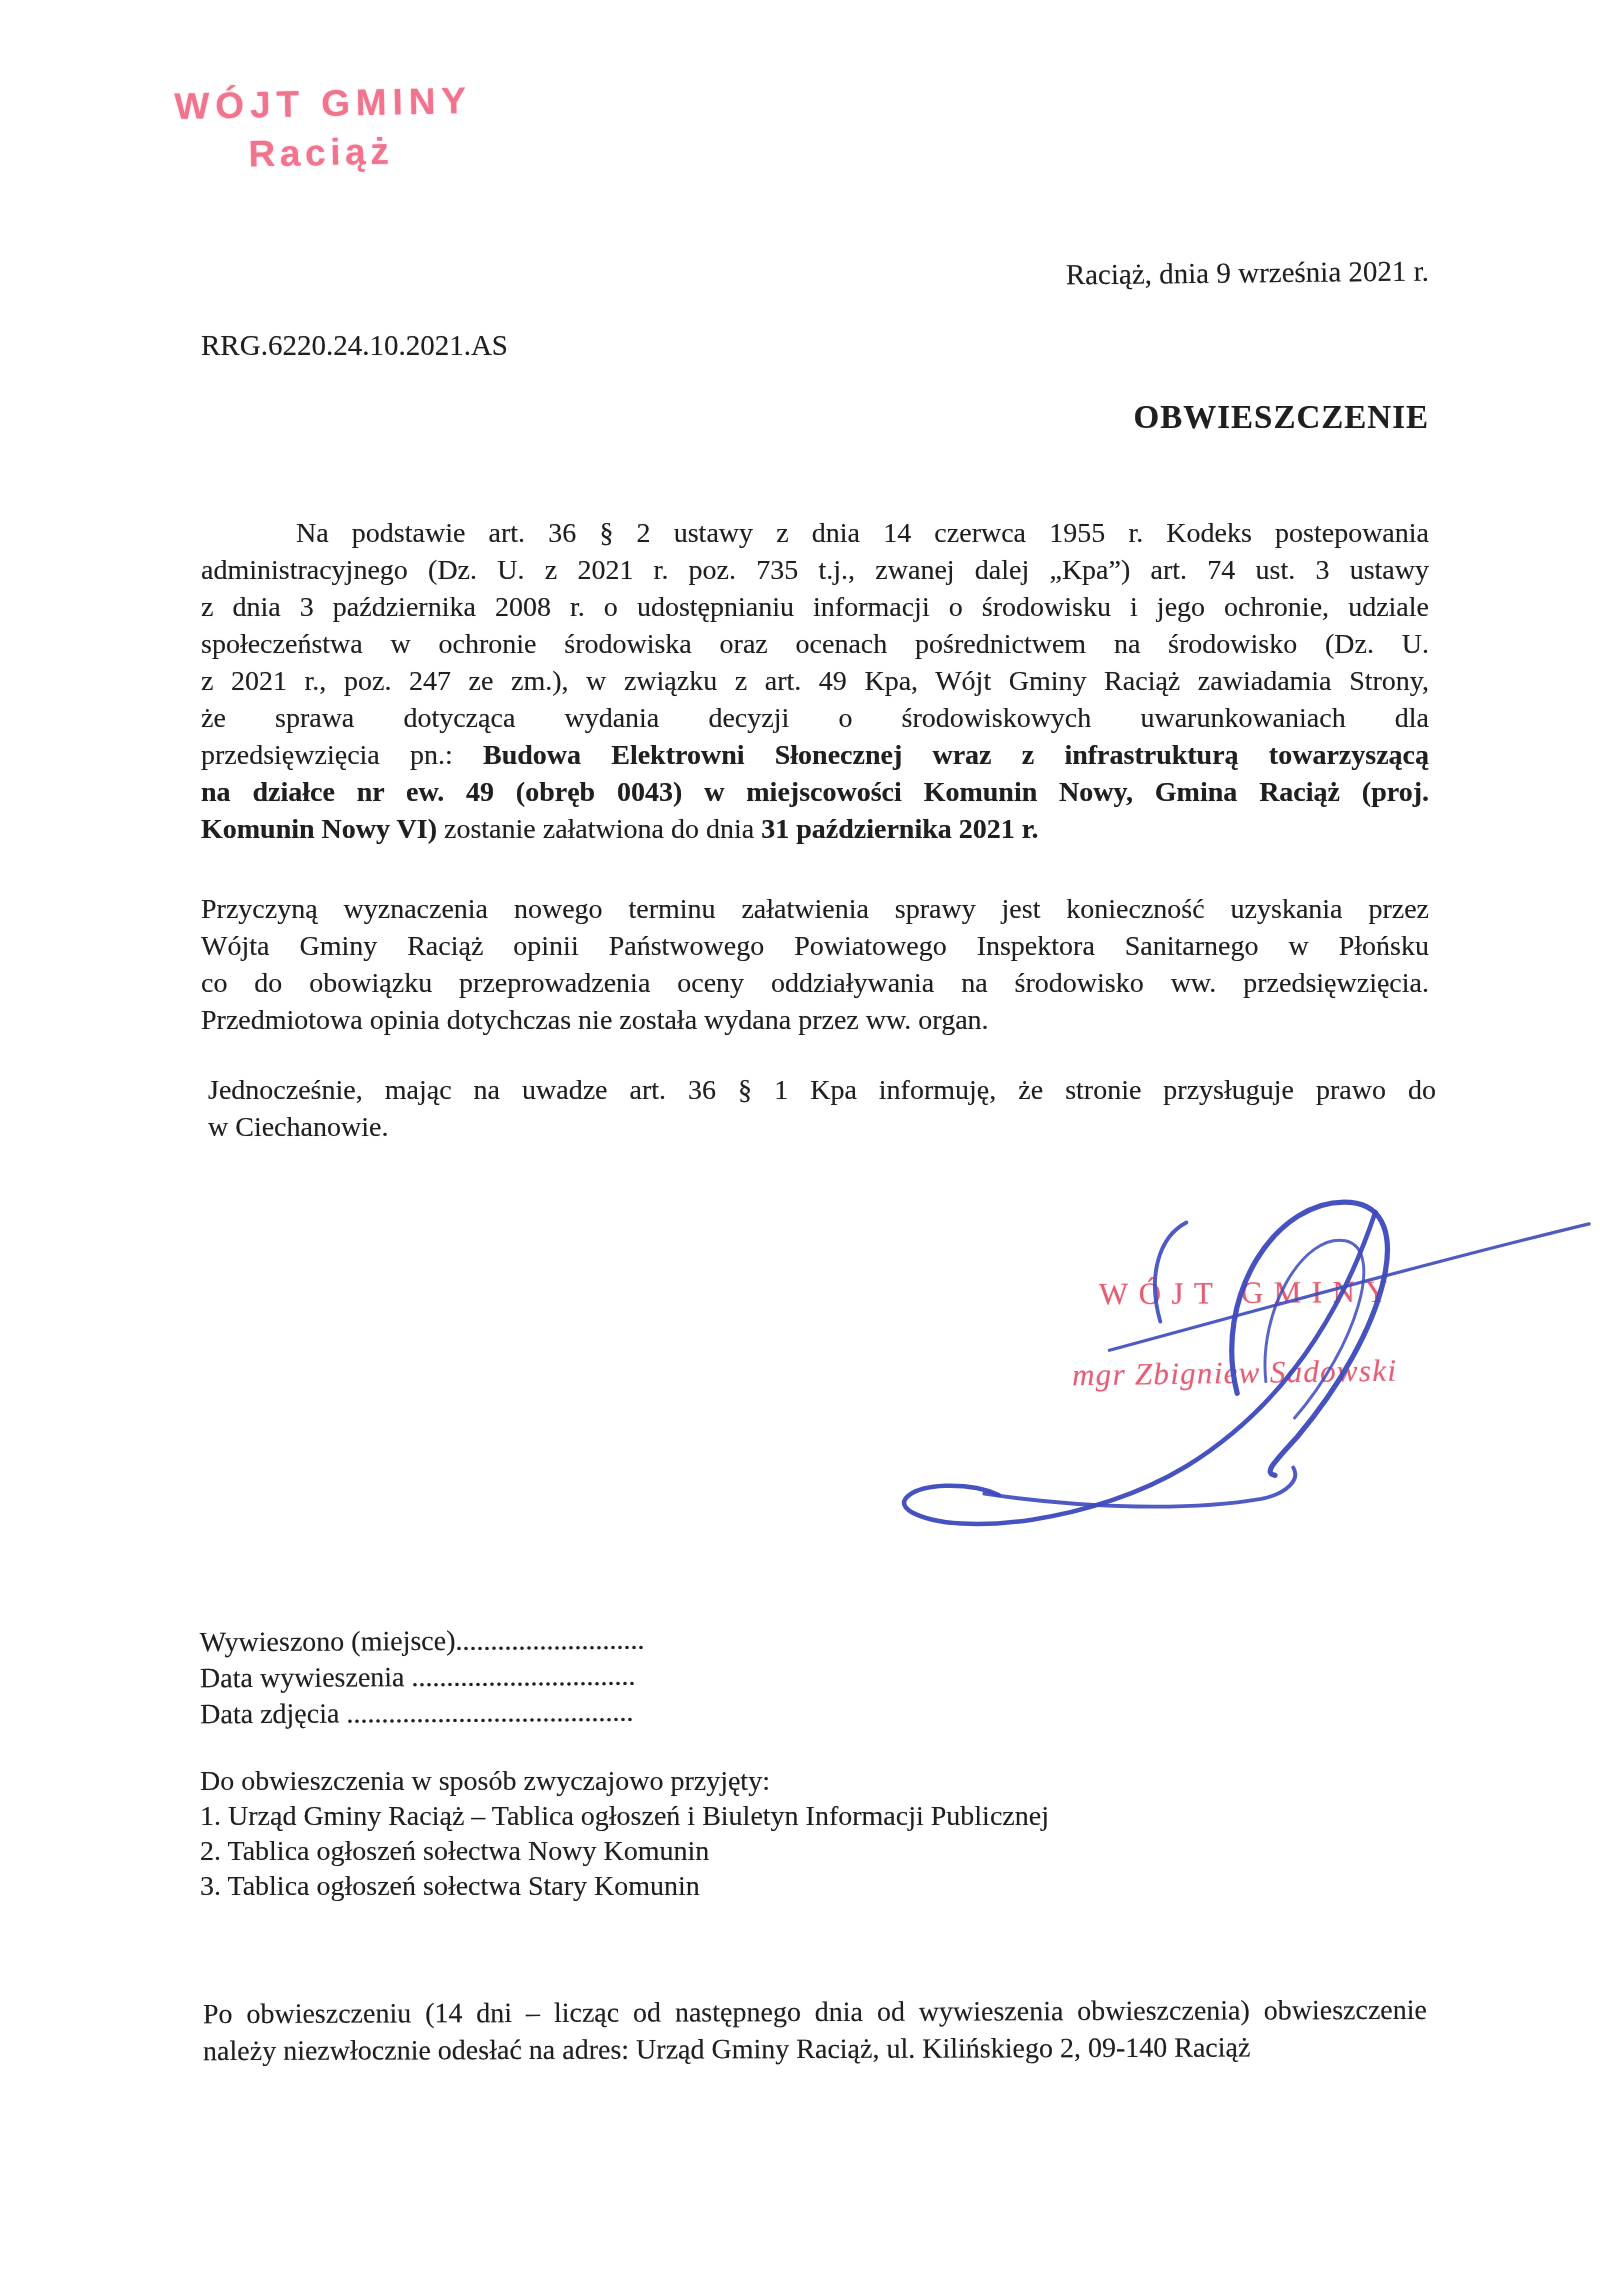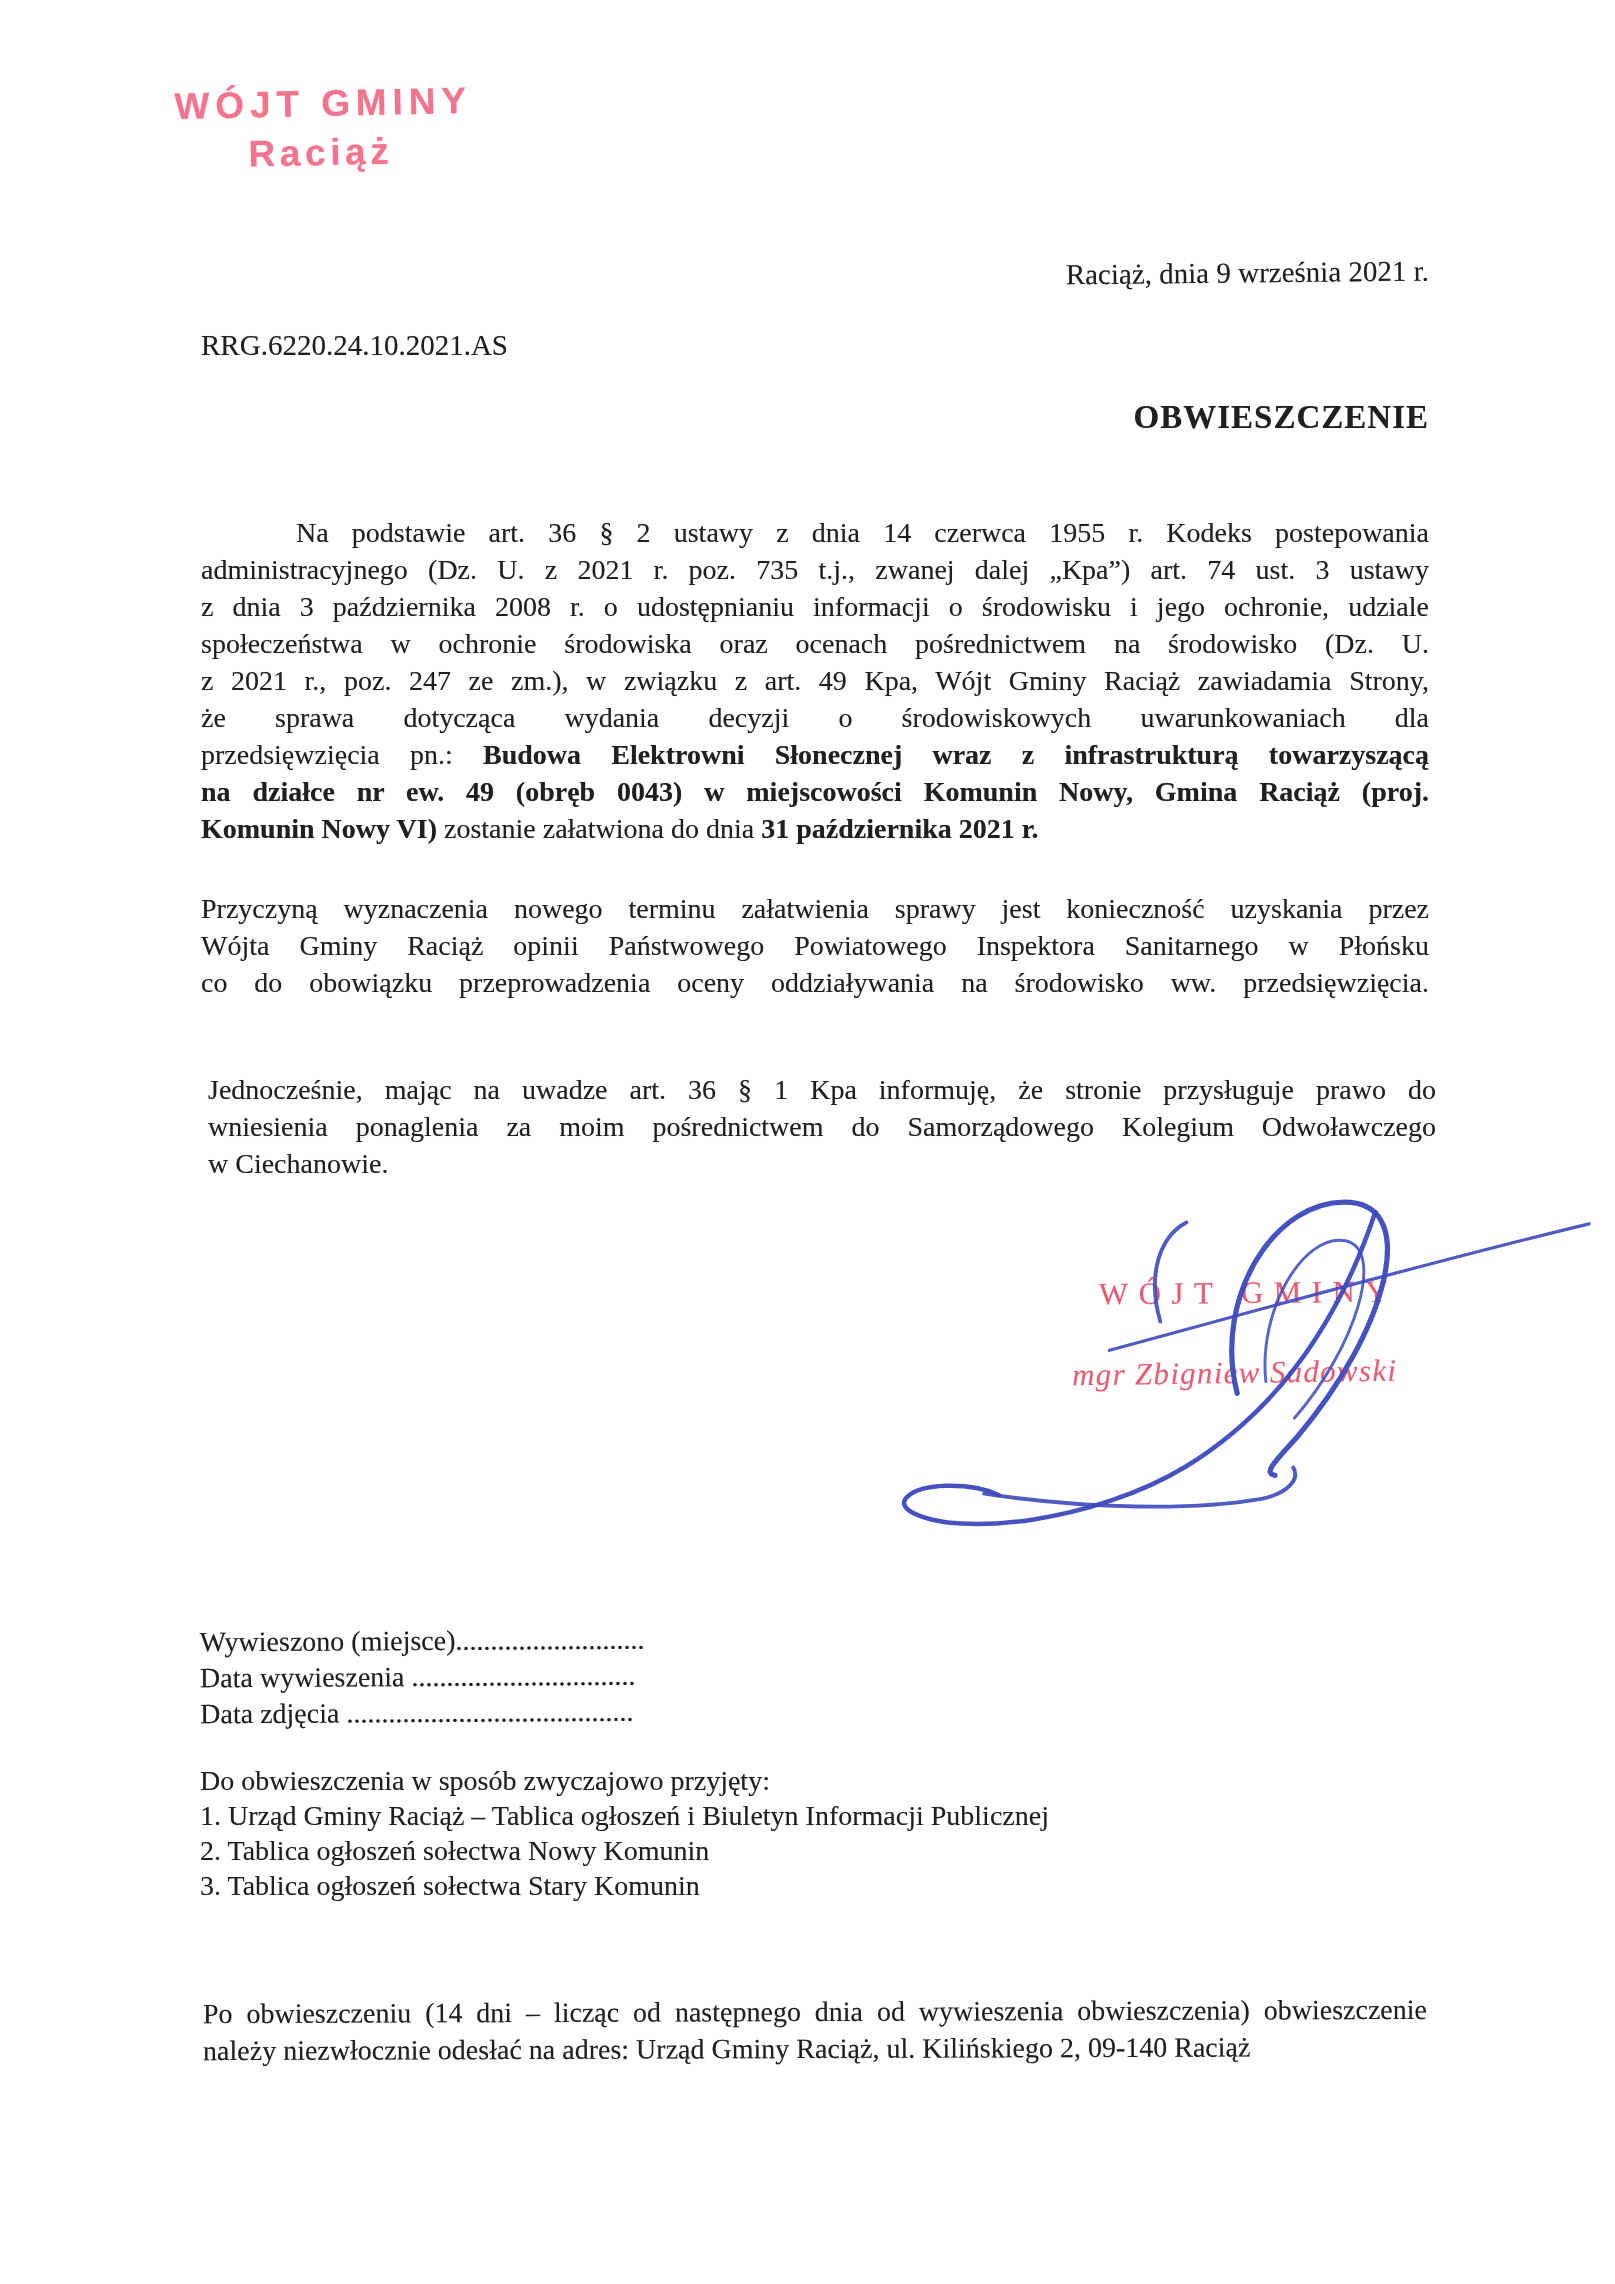--- a/index.html
+++ b/index.html
@@ -69,24 +69,24 @@
       <div class="line jl"><span>z 2021 r., poz. 247 ze zm.), w związku z art. 49 Kpa, Wójt Gminy Raciąż zawiadamia Strony,</span></div>
       <div class="line jl"><span>że sprawa dotycząca wydania decyzji o środowiskowych uwarunkowaniach dla</span></div>
       <div class="line jl"><span>przedsięwzięcia pn.: </span><b>Budowa Elektrowni Słonecznej wraz z infrastrukturą towarzyszącą</b></div>
       <div class="line jl"><b>na działce nr ew. 49 (obręb 0043) w miejscowości Komunin Nowy, Gmina Raciąż (proj.</b></div>
       <div class="line"><b>Komunin Nowy VI)</b><span> zostanie załatwiona do dnia </span><b>31 października 2021 r.</b></div>
     </div>
   <div class="para p2 txt">
       <div class="line jl"><span>Przyczyną wyznaczenia nowego terminu załatwienia sprawy jest konieczność uzyskania przez</span></div>
       <div class="line jl"><span>Wójta Gminy Raciąż opinii Państwowego Powiatowego Inspektora Sanitarnego w Płońsku</span></div>
       <div class="line jl"><span>co do obowiązku przeprowadzenia oceny oddziaływania na środowisko ww. przedsięwzięcia.</span></div>
+      <div class="line"><span>Przedmiotowa opinia dotychczas nie została wydana przez ww. organ.</span></div>
     </div>
   <div class="para p3 txt">
       <div class="line jl"><span>Jednocześnie, mając na uwadze art. 36 § 1 Kpa informuję, że stronie przysługuje prawo do</span></div>
-      <div class="line jl"><span>wniesienia ponaglenia za moim pośrednictwem do Samorządowego Kolegium Odwoławczego</span></div>
       <div class="line"><span>w Ciechanowie.</span></div>
     </div>
 
   <div class="sig-stamp-title">WÓJT GMINY</div>
   <div class="sig-stamp-name">mgr Zbigniew Sadowski</div>
 
   <svg class="sig-ink" viewBox="0 0 1120 560" aria-hidden="true">
     <path d="M 352 252 C 600 185, 850 115, 1088 58" stroke-width="5" opacity="0.9"></path>
     <path d="M 548 318 C 510 170, 608 16, 722 25 C 828 34, 776 225, 640 385 C 604 425, 588 440, 606 444" stroke-width="8" opacity="0.95"></path>
     <path d="M 592 300 C 580 190, 650 72, 714 84 C 776 97, 730 248, 636 356" stroke-width="4.5" opacity="0.85"></path>

